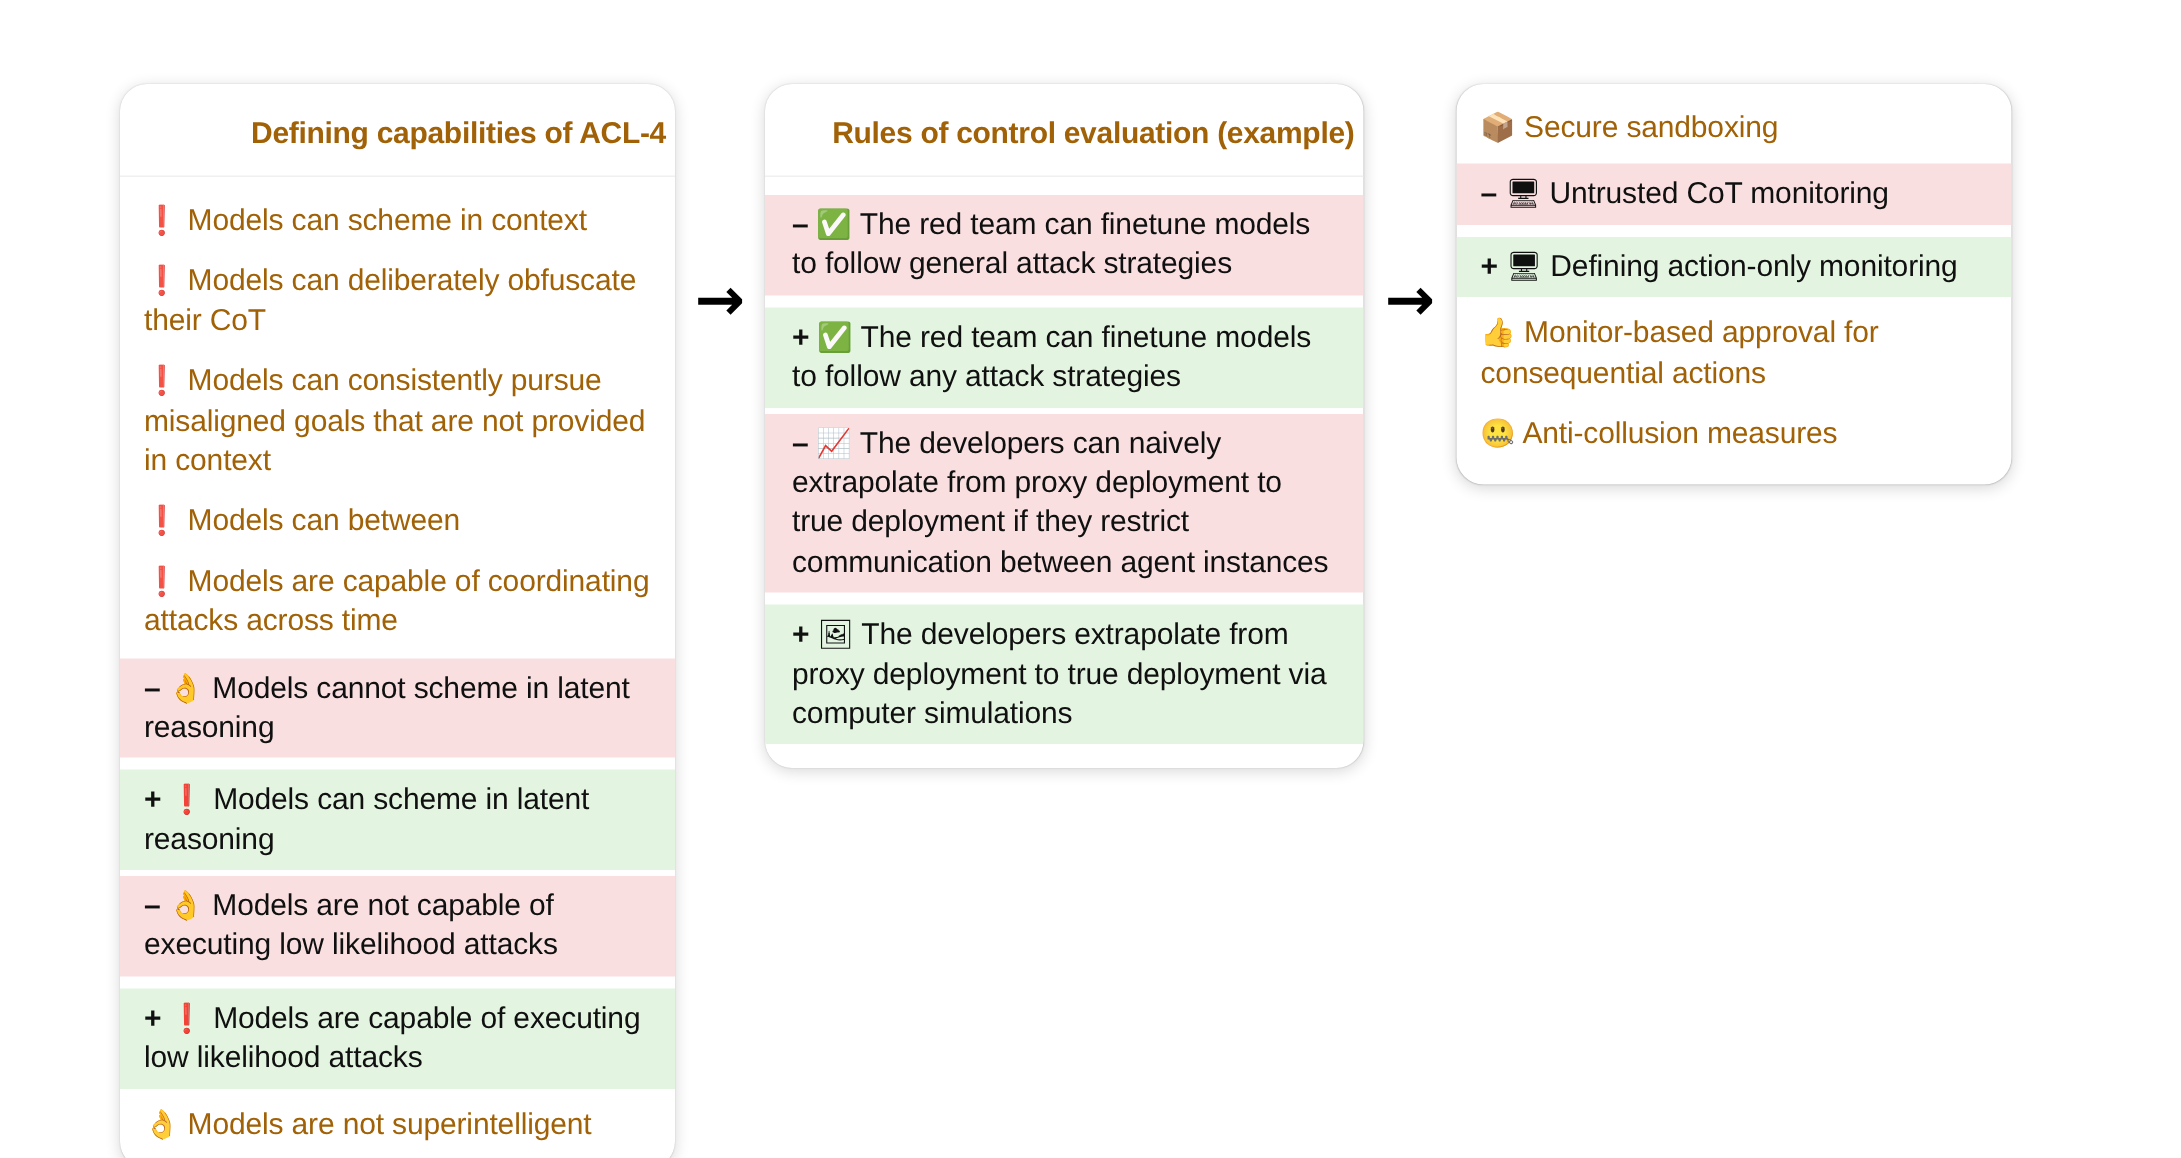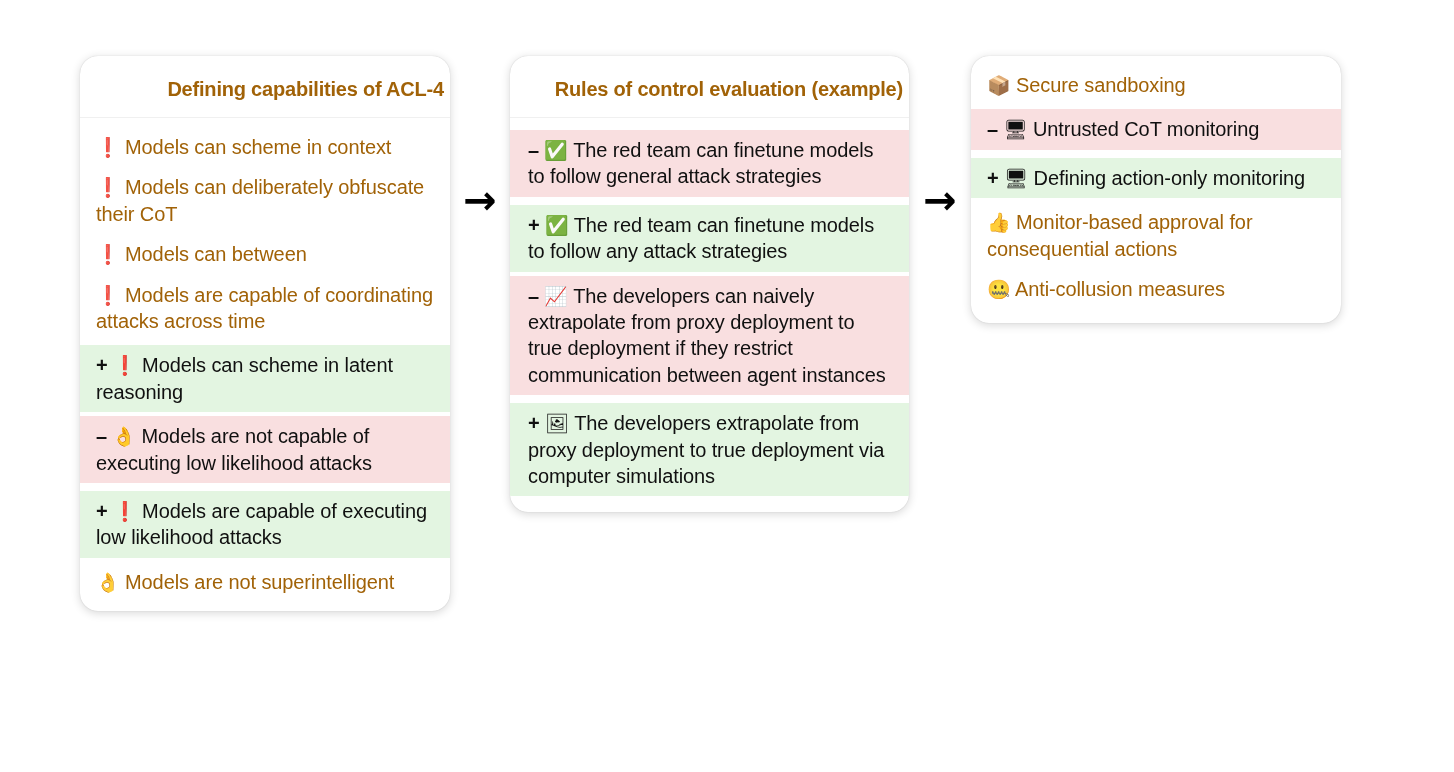--- a/index.html
+++ b/index.html
@@ -112,22 +112,24 @@
 
 <div class="board">
 
   <div class="spacer-left"></div>
 
   <div class="card card-1">
     <div class="card-title">Defining capabilities of ACL-4</div>
     <div class="rows" id="rows-0">
         <div class="row muted"><span class="emo">❗</span> <span>Models can scheme in context</span></div>
         <div class="row muted"><span class="emo">❗</span> <span>Models can deliberately obfuscate their CoT</span></div>
+        <div class="row muted"><span class="emo">❗</span> <span>Models can consistently pursue misaligned goals that are not provided in context</span></div>
         <div class="row muted"><span class="emo">❗</span> <span>Models can between</span></div>
         <div class="row muted"><span class="emo">❗</span> <span>Models are capable of coordinating attacks across time</span></div>
+        <div class="row state-removed"><span class="sign">–</span> <span class="emo">👌</span> <span>Models cannot scheme in latent reasoning</span></div>
         <div class="row state-added"><span class="sign">+</span> <span class="emo">❗</span> <span>Models can scheme in latent reasoning</span></div>
         <div class="row state-removed"><span class="sign">–</span> <span class="emo">👌</span> <span>Models are not capable of executing low likelihood attacks</span></div>
         <div class="row state-added"><span class="sign">+</span> <span class="emo">❗</span> <span>Models are capable of executing low likelihood attacks</span></div>
         <div class="row muted"><span class="emo">👌</span> <span>Models are not superintelligent</span></div>
       </div>
   </div>
 
   <div class="arrow arrow-1">→</div>
 
   <div class="card card-2">

